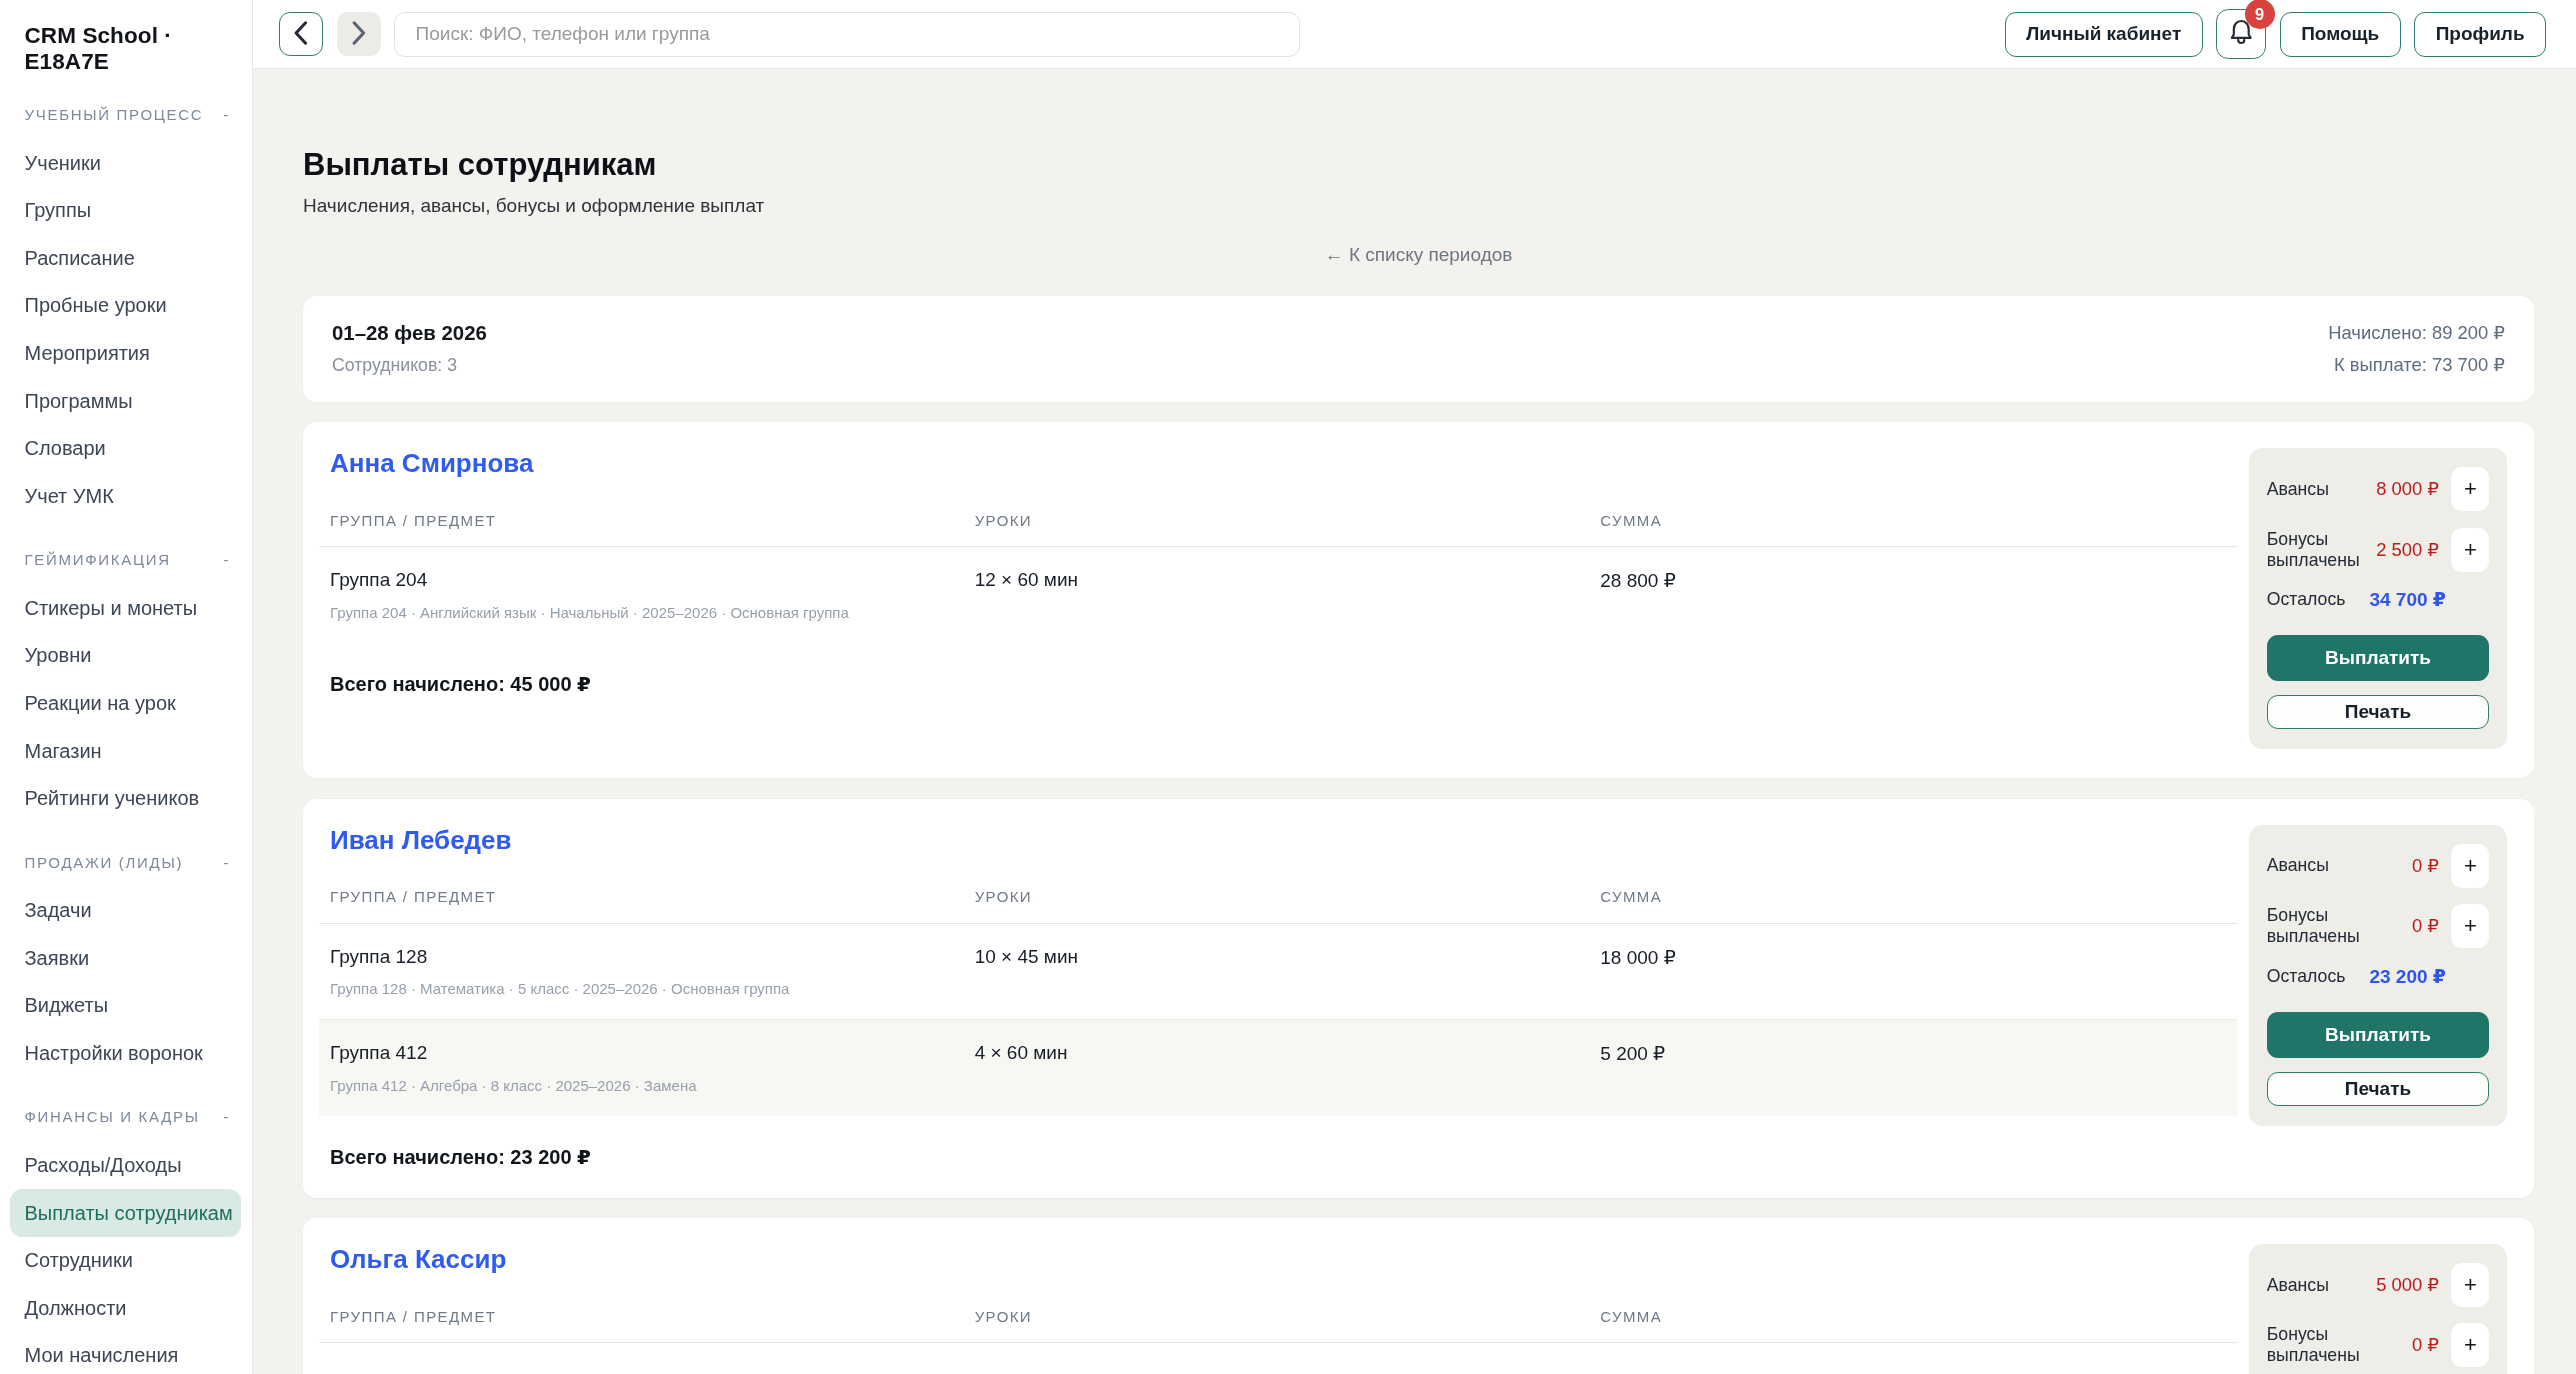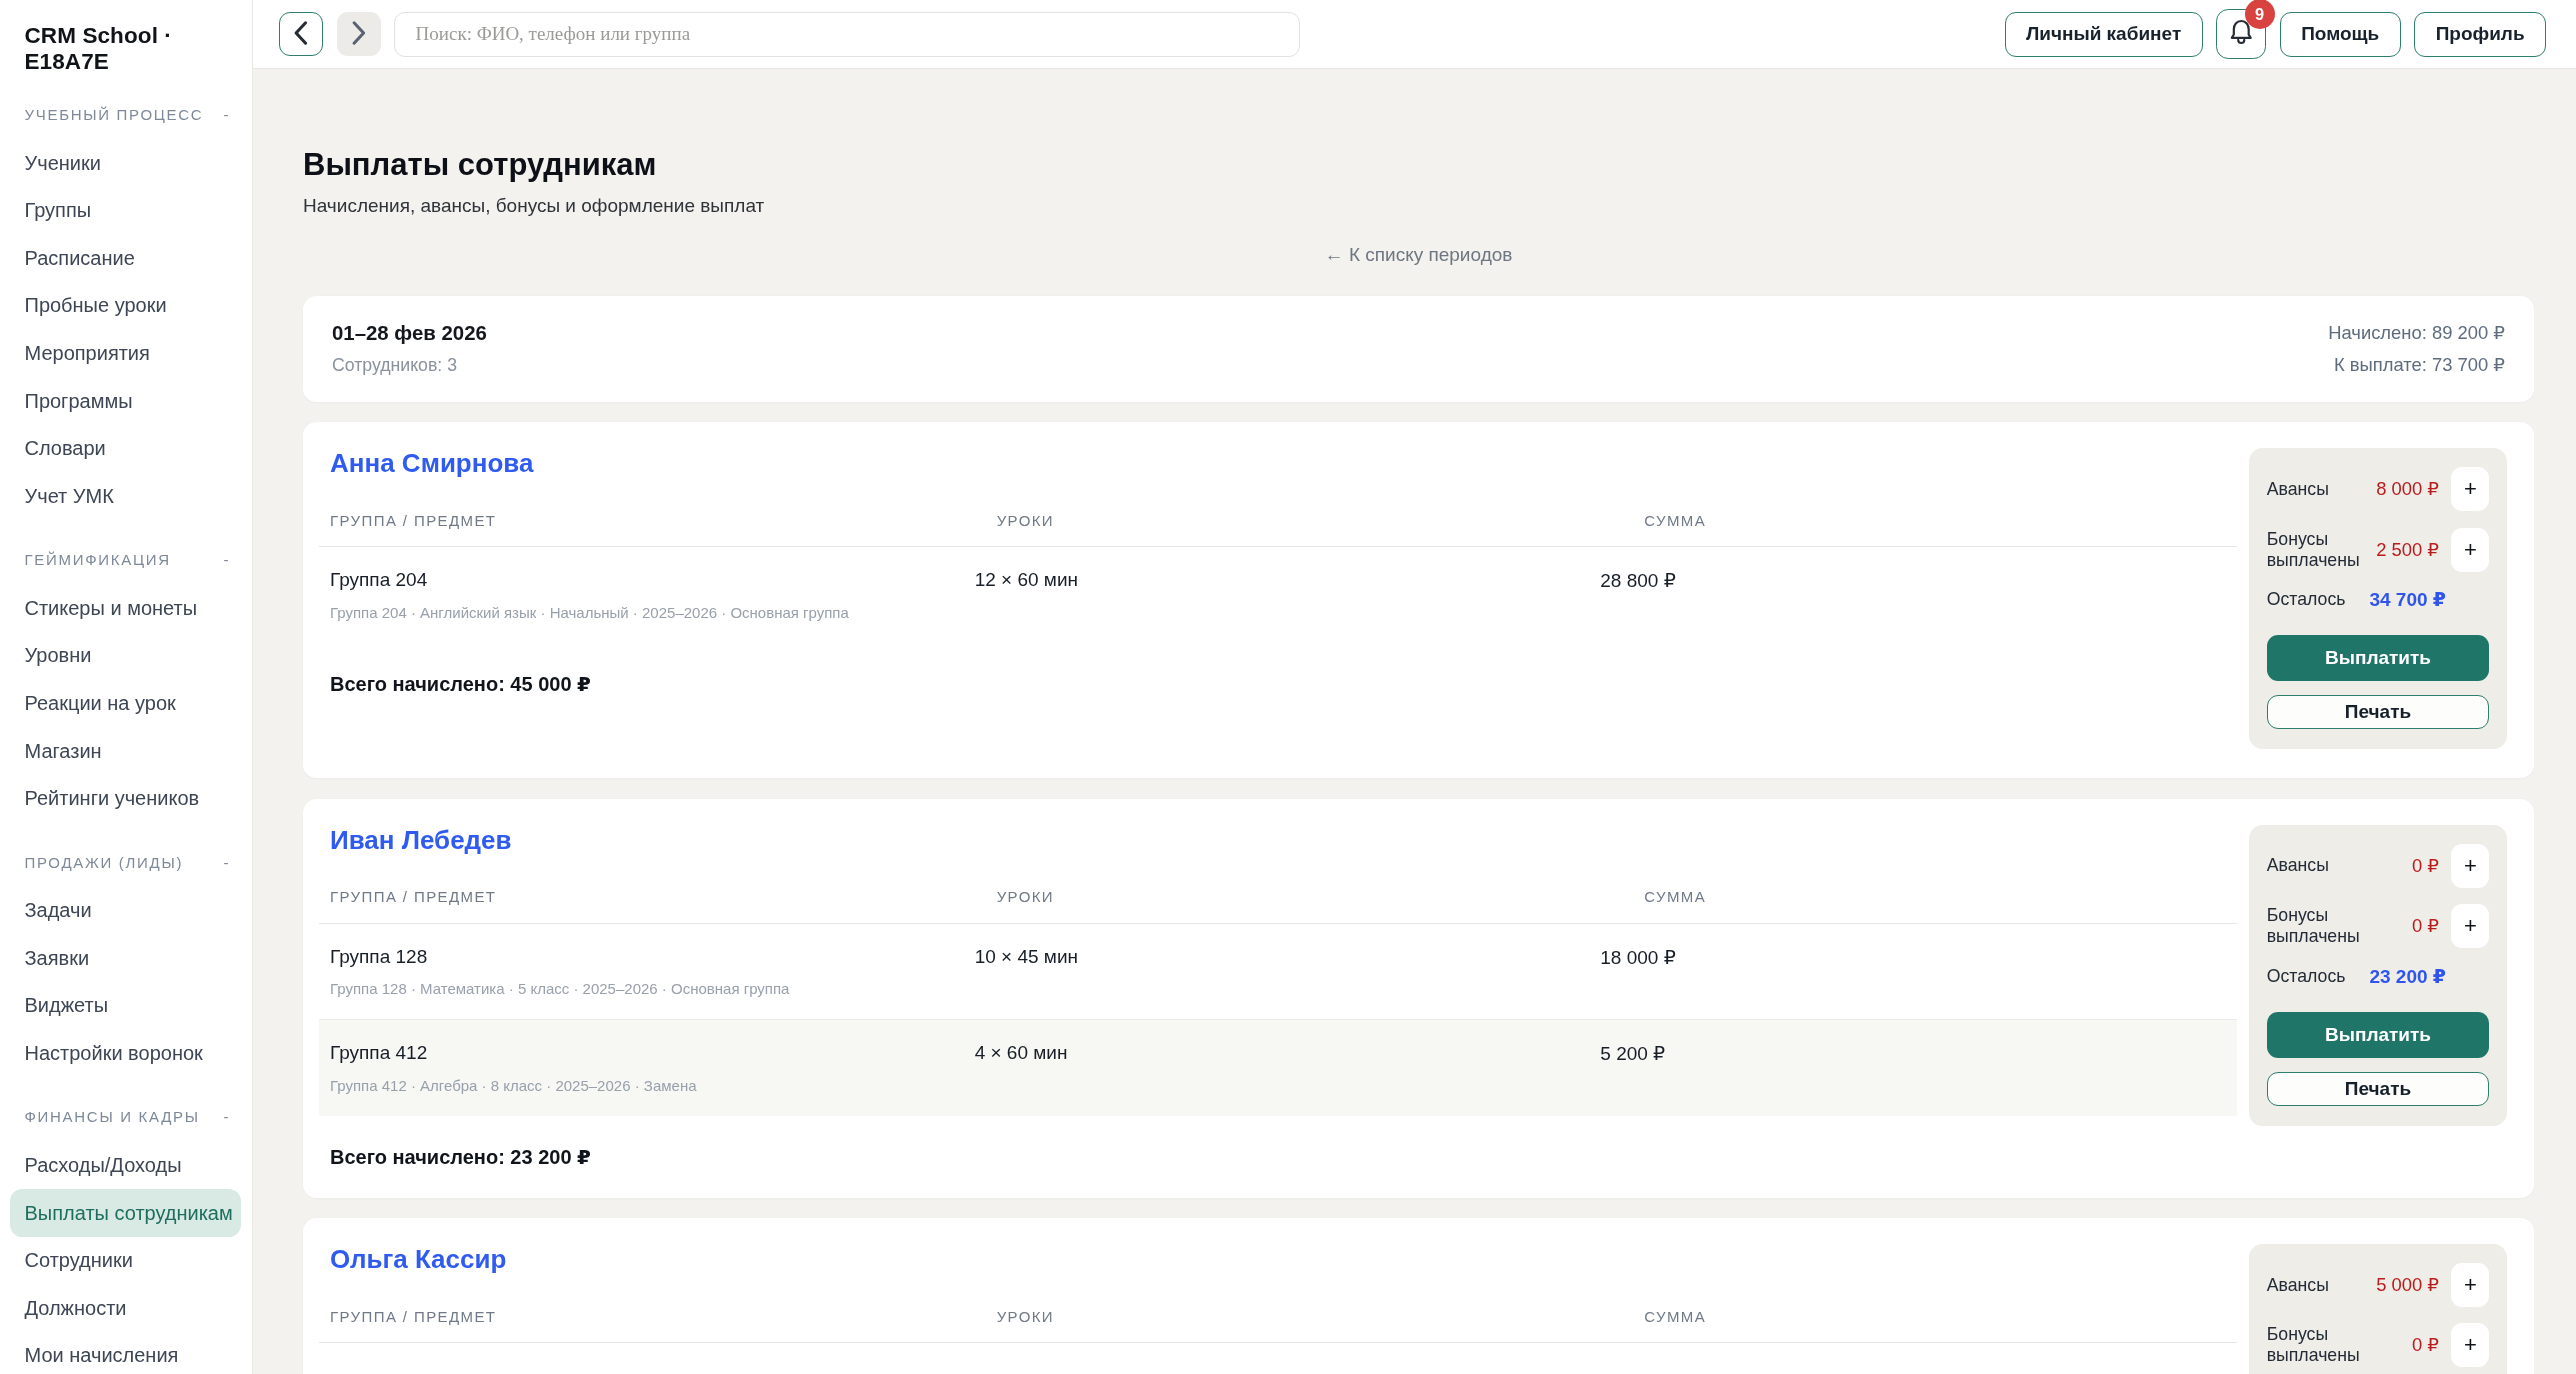--- a/index.html
+++ b/index.html
@@ -38,21 +38,21 @@
   }
   .navbtn {
     width:44px; height:44px; border-radius:11px; background:#ffffff;
     display:flex; align-items:center; justify-content:center; cursor:pointer; border:none;
   }
   .navbtn.back { border:1.7px solid #2e7d6d; }
   .navbtn.fwd  { background:#edebe7; }
   .search {
     width:906px; height:45px; border:1.4px solid #e3e2de; border-radius:11px;
     padding:0 20.4px; font-size:19px; color:#1a212b; background:#fff; outline:none;
-    font-family:Liberation Serif, serif;
+    font-family:Liberation Sans, sans-serif;
   }
   .search::placeholder { color:#9a9a97; }
   .spacer { flex:1; }
   .tbtn {
     height:45px; padding:0 20.4px; border-radius:11px; background:#fff;
     border:1.7px solid #2e7d6d; font-size:19px; font-weight:700; color:#18222c;
     cursor:pointer; font-family:inherit; white-space:nowrap;
   }
   .bellbtn {
     position:relative; width:50px; height:50px; border-radius:12.3px; background:#fff;
@@ -88,21 +88,20 @@
   .ename { font-size:26px; font-weight:700; color:#2f5bf1; text-decoration:none; cursor:pointer; display:inline-block; }
   .etable { margin:27px -11px 0; }
   .trow {
     display:grid; grid-template-columns:34% 33% 33%;
     padding:22px 11px; align-items:start;
   }
   .trow.thead {
     padding-top:5.5px; padding-bottom:17.7px;
     font-size:15px; color:#6f7987; letter-spacing:1.4px;
     border-bottom:1.4px solid #e5e5e1;
-    gap:22px;
   }
   .trow.datarow + .trow.datarow { border-top:1.4px solid #eceae6; }
   .trow.shade { background:#f7f7f4; }
   .cmain { font-size:19px; color:#171e28; }
   .csub  { font-size:15px; color:#98a0ac; margin-top:12.3px; }
   .etotal { margin-top:29px; font-size:20px; font-weight:700; color:#10151b; }
   
   .panel {
     width:258px; flex:0 0 258px; align-self:flex-start;
     background:#efede8; border-radius:13.6px; padding:19px 17.7px 20.4px;

